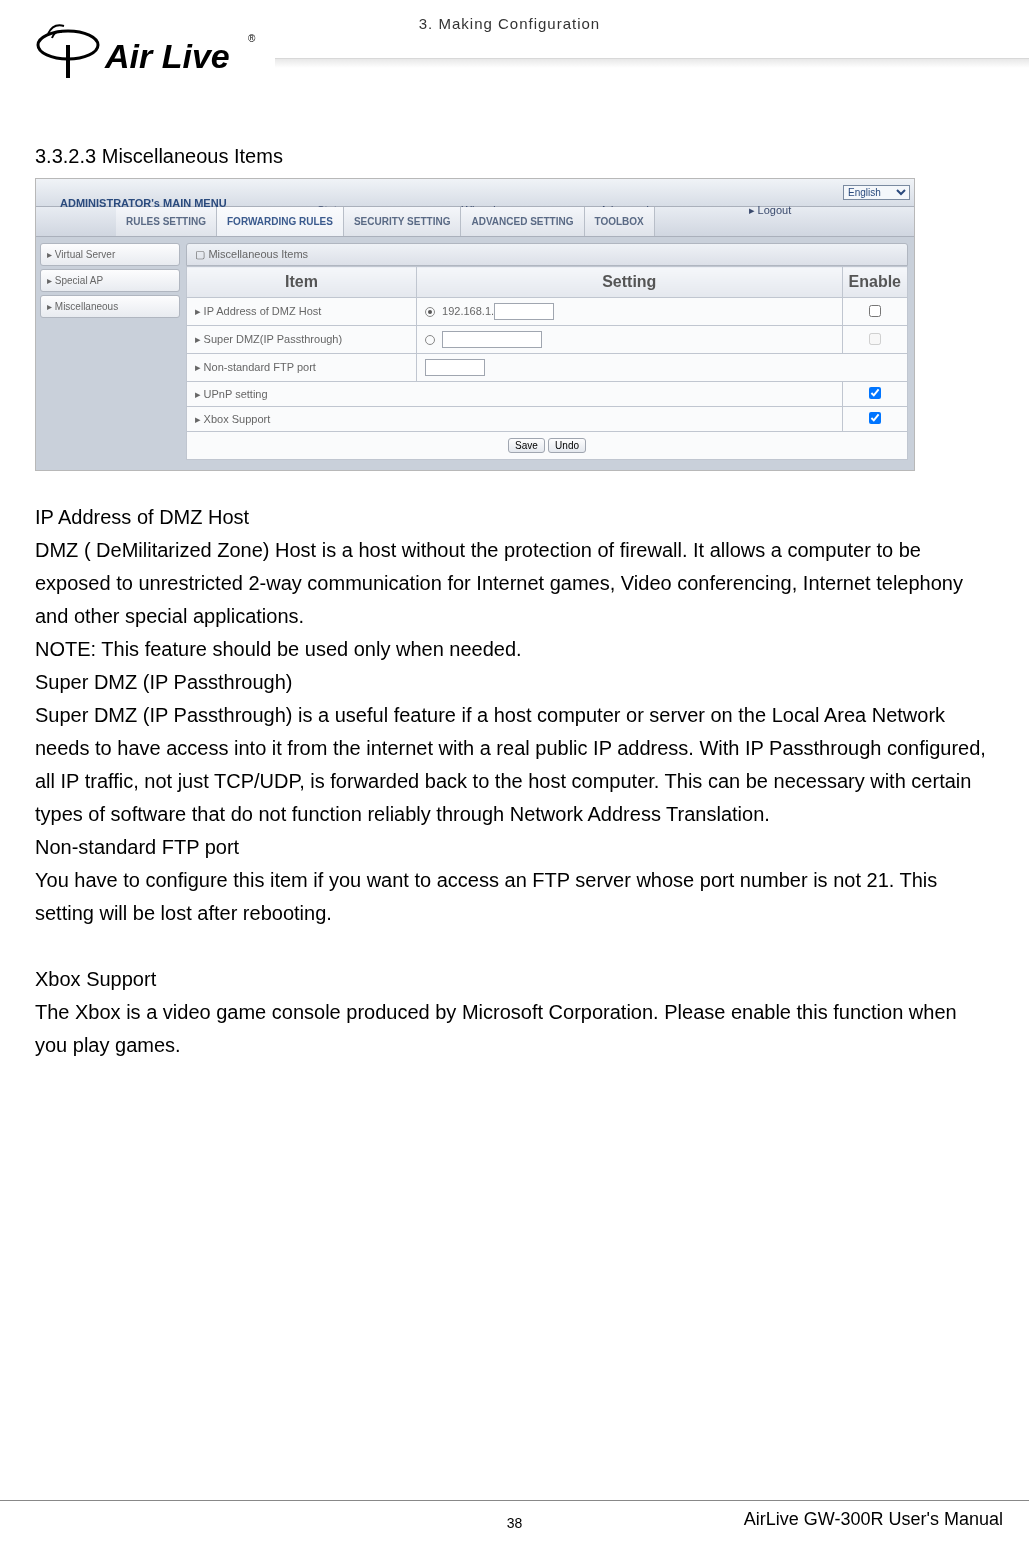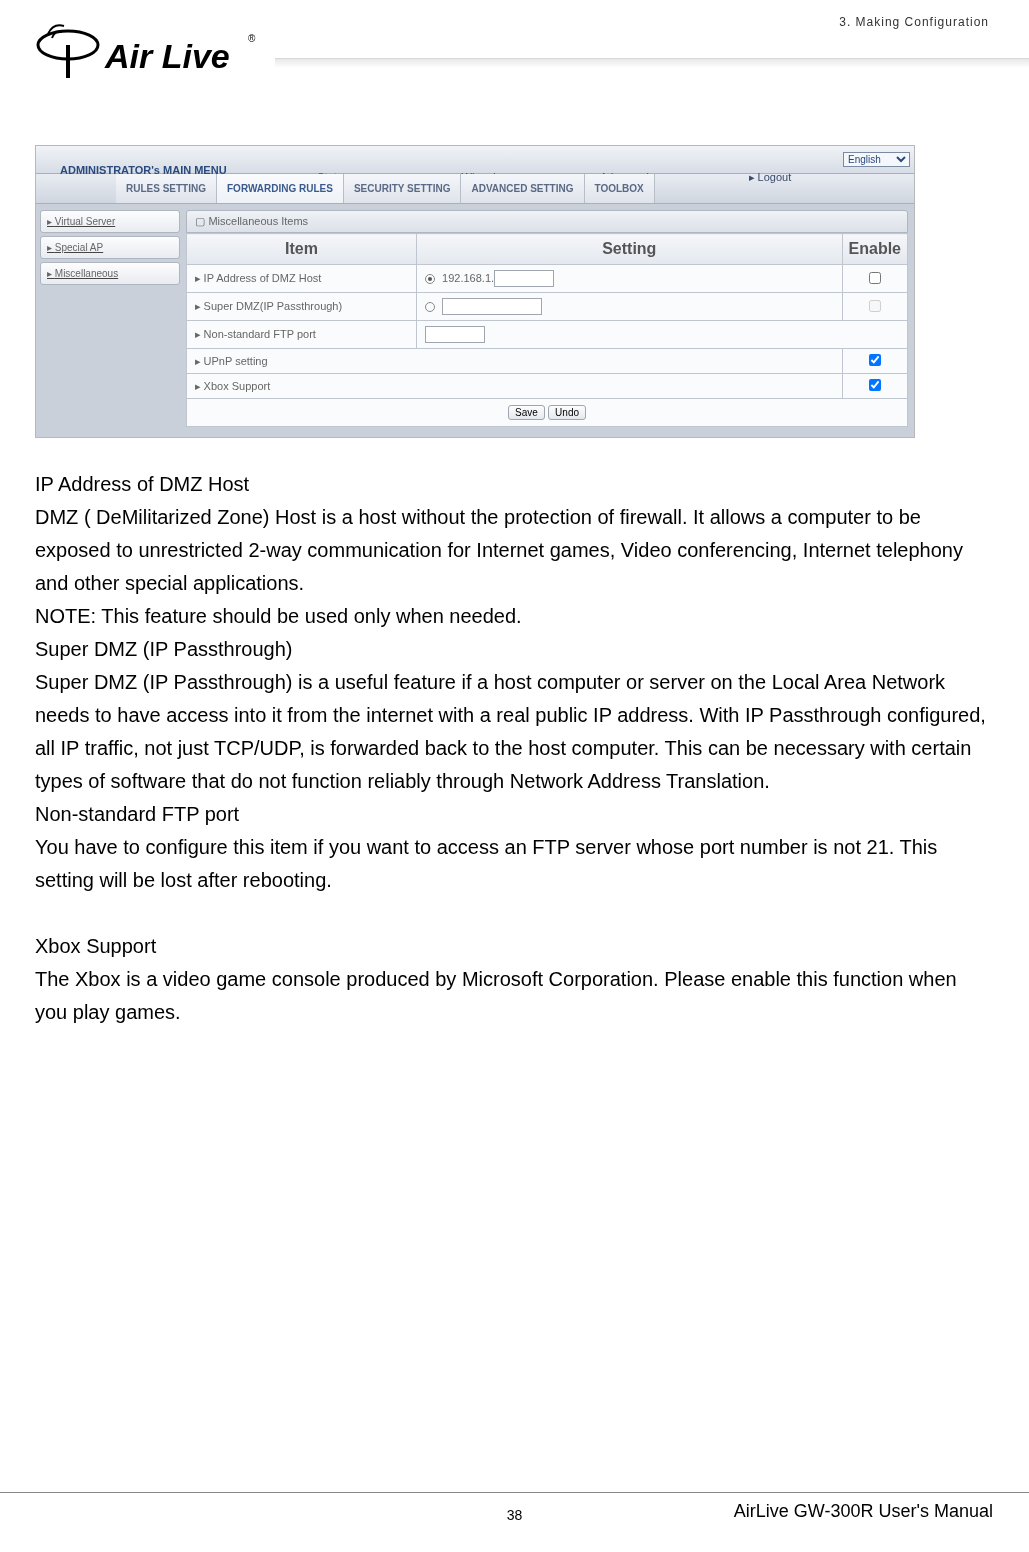--- a/index.html
+++ b/index.html
@@ -10,22 +10,22 @@
       height: 1552px;
       position: relative;
       color: #000;
     }
     .page-header {
       position: relative;
       height: 105px;
       padding: 10px 30px 0 30px;
     }
     .chapter-title {
-      text-align: right;
-      font-size: 12px;
+      text-align: center;
+      font-size: 15px;
       color: #333;
       padding-right: 10px;
       padding-top: 5px;
       letter-spacing: 1px;
     }
     .logo-wrap {
       position: absolute;
       top: 20px;
       left: 30px;
     }
@@ -82,21 +82,20 @@
       font-weight: bold;
       color: #5a6a85;
       border-right: 1px solid #b8bec8;
       background: linear-gradient(#f4f6fa, #dfe3ea);
     }
     .sub-tab.active { color: #3a5a8d; background: linear-gradient(#fafbfd, #eef1f6); }
     .body-area { display: flex; background: #c9d0da; }
     .sidebar {
       width: 148px;
       padding: 6px 4px;
-      text-decoration: underline;
     }
     .sidebar-item {
       background: linear-gradient(#fdfdfe, #e8ebf0);
       border: 1px solid #b0b6c0;
       border-radius: 3px;
       padding: 5px 6px;
       font-size: 10px;
       color: #666;
       margin-bottom: 3px;
     }
@@ -142,29 +141,29 @@
     .doc-body p {
       font-size: 20px;
       line-height: 33px;
       color: #000;
       margin: 0;
     }
     .doc-body .heading { margin-top: 0; }
     .doc-body .gap { height: 33px; }
     .footer {
       position: absolute;
-      bottom: 30px;
+      bottom: 22px;
       left: 0; right: 0;
       border-top: 1px solid #888;
       padding-top: 8px;
     }
     .footer-inner {
       display: flex;
       justify-content: space-between;
-      padding: 0 36px;
+      padding: 0 26px;
       font-size: 18px;
     }
     .footer-center { position: absolute; left: 0; right: 0; text-align: center; font-size: 14px; top: 14px; }
     .footer-right { text-align: right; }
   </style>
 </head>
 <body>
 
 <div class="page-header">
   <div class="chapter-title">3.  Making  Configuration</div>
@@ -175,20 +174,21 @@
       <path d="M 22 18 Q 25 10 32 12" fill="none" stroke="#000" stroke-width="2"></path>
       <path d="M 18 14 Q 23 3 34 6" fill="none" stroke="#000" stroke-width="2"></path>
       <text x="75" y="48" font-family="Arial" font-size="34" font-weight="bold" font-style="italic" fill="#000">Air Live</text>
       <text x="218" y="22" font-size="10">®</text>
     </svg>
   </div>
   <div class="header-rule"></div>
 </div>
 
 <div class="content">
+  <div class="section-heading">3.3.2.3 Miscellaneous Items</div>
 
   <div class="screenshot">
     <div class="top-menu">
       <span class="menu-left">ADMINISTRATOR's MAIN MENU</span>
       <div class="menu-items">
         <span class="menu-item">Status</span>
         <span class="menu-item">Wizard</span>
         <span class="menu-item">Advanced</span>
         <span class="menu-item">▸ <span>Logout</span></span>
       </div>

